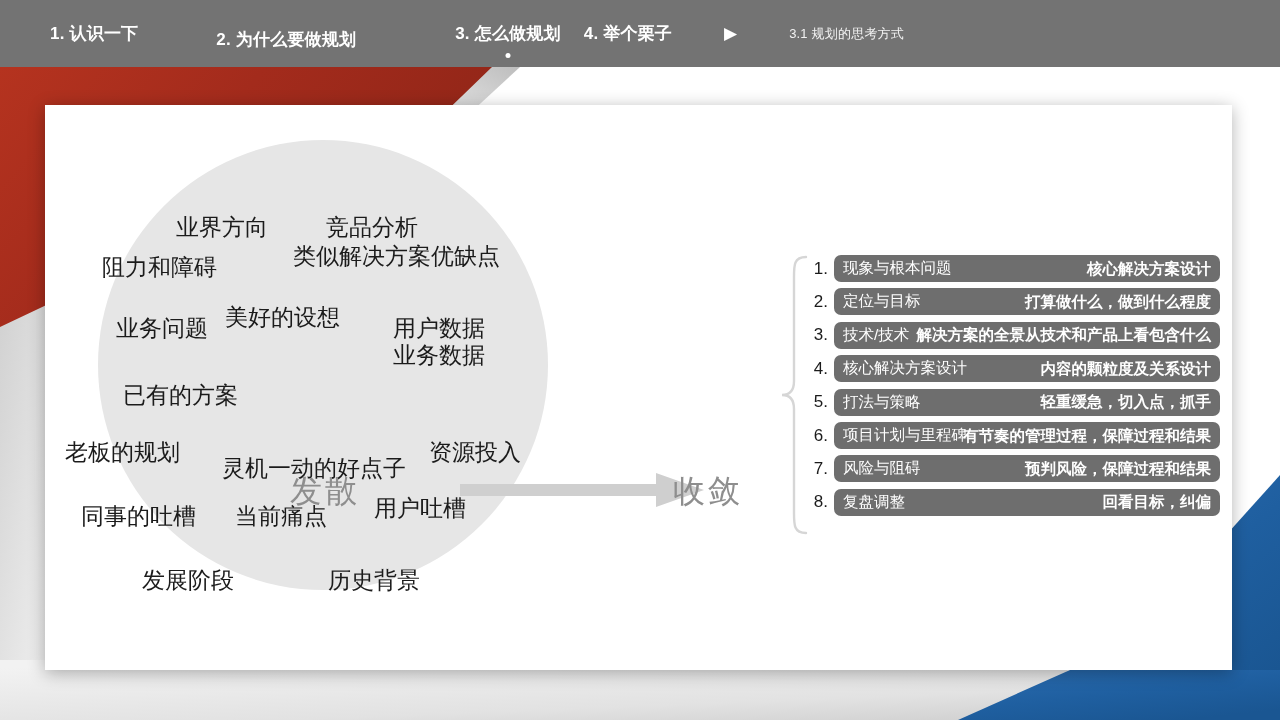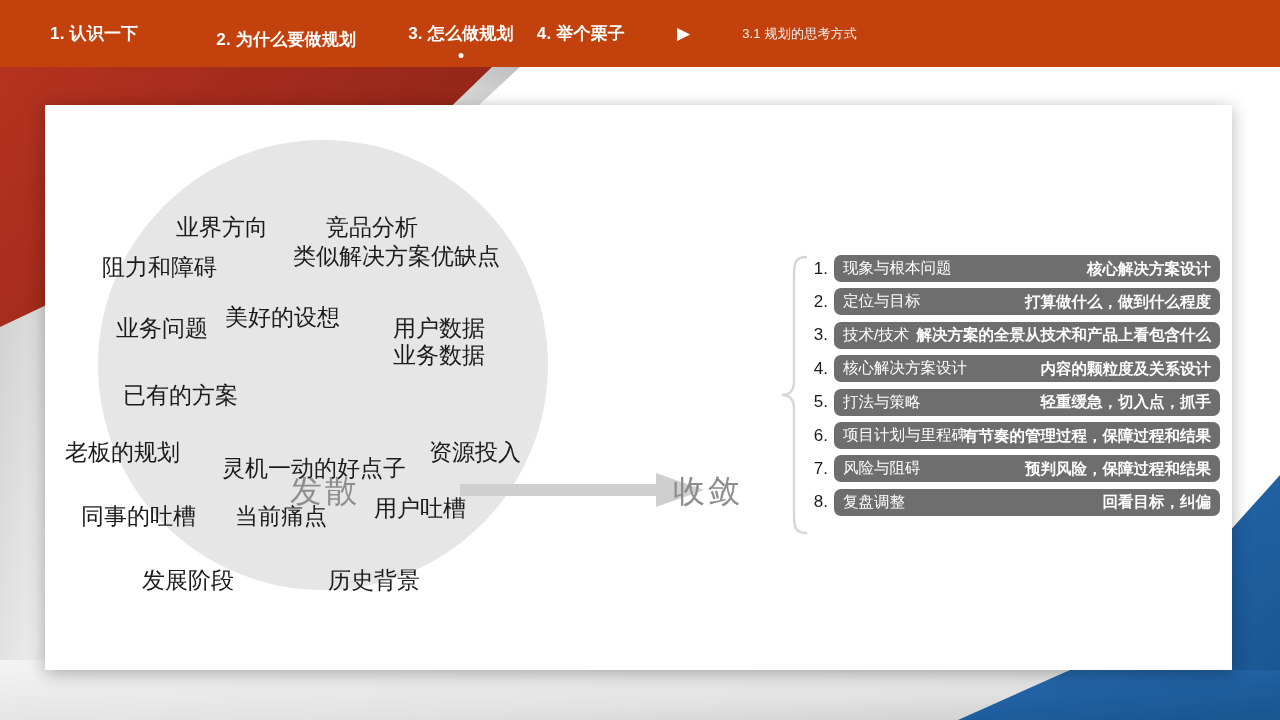--- a/index.html
+++ b/index.html
@@ -10,21 +10,21 @@
     position:relative;
   }
   #stage{position:absolute;inset:0;width:1280px;height:720px;overflow:hidden;background:#fff;}
 
   
   .bg-layer{position:absolute;inset:0;width:1280px;height:720px;}
 
   
   .navbar{
     position:absolute;left:0;top:0;width:1280px;height:67px;
-    background:#c2410c;
+    background:#737373;
     z-index:30;
   }
   .nav-inner{
     position:absolute;left:0;top:0;height:67px;width:1280px;
     display:flex;align-items:center;
   }
   .nav-item{
     position:relative;
     color:#ffffff;
     font-size:17px;
@@ -169,21 +169,21 @@
   </svg>
 
   <div class="navbar">
     <div class="nav-inner">
       <div class="nav-item" style="margin-left:50px;">
         <span>1. 认识一下</span>
       </div>
       <div class="nav-item" style="margin-left:78px;margin-top:11px;">
         <span>2. 为什么要做规划</span>
       </div>
-      <div class="nav-item" style="margin-left:52px;">
+      <div class="nav-item" style="margin-left:99px;">
         <span>3. 怎么做规划</span>
         <span class="nav-dot"></span>
       </div>
       <div class="nav-item" style="margin-left:23px;">
         <span>4. 举个栗子</span>
       </div>
       <div class="nav-caret" style="margin-left:52px;">▶</div>
       <div class="nav-item light" style="margin-left:52px;">3.1 规划的思考方式</div>
     </div>
   </div>

